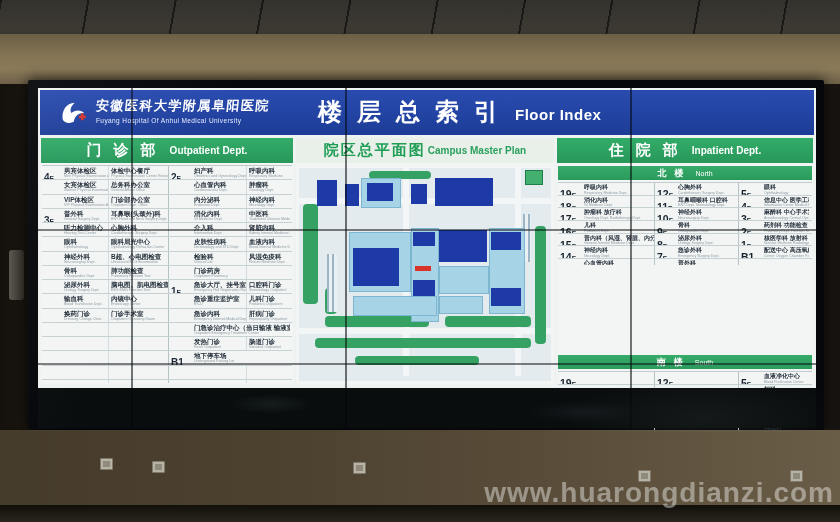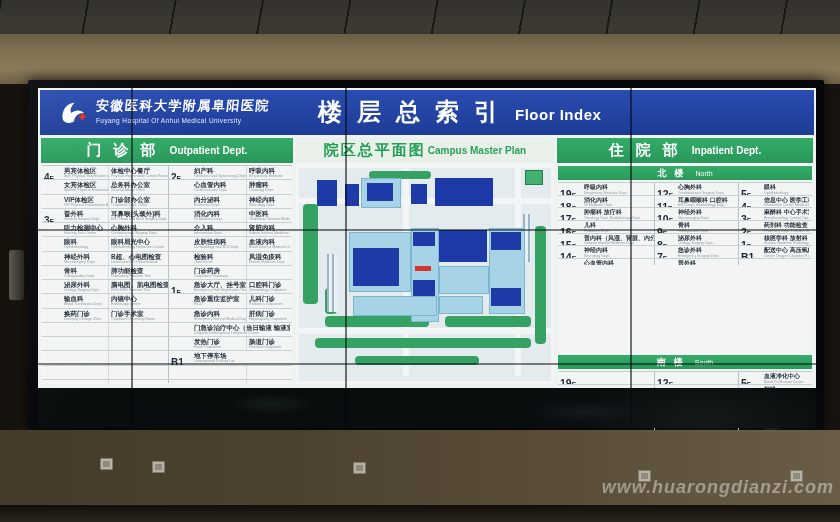--- a/index.html
+++ b/index.html
@@ -16,21 +16,21 @@
   .wall-mid{position:absolute;left:0;top:84px;width:840px;height:350px;
     background:linear-gradient(90deg,#14110c 0%,#221d15 8%,#2a241a 50%,#241f16 92%,#171310 100%);}
   .wall-bracket{position:absolute;left:9px;top:250px;width:15px;height:50px;border-radius:3px;
     background:linear-gradient(90deg,#6e6a60,#3c3831);opacity:.8;}
   .wall-low{position:absolute;left:0;top:430px;width:840px;height:76px;
     background:linear-gradient(90deg,#453b2a 0%,#4d4230 35%,#5b4f3b 70%,#6a5d47 100%);}
   .socket{position:absolute;width:11px;height:10px;background:#b6b2a4;border:1px solid #807a6c;border-radius:1px;}
   .socket:after{content:"";position:absolute;left:2px;top:2px;right:2px;bottom:2px;background:#8f8a7c;}
   .floor-strip{position:absolute;left:0;top:505px;width:840px;height:17px;
     background:linear-gradient(180deg,#110f0b,#2b261e);}
-  .watermark{position:absolute;right:6px;top:477px;font-size:18px;font-weight:bold;font-style:italic;
+  .watermark{position:absolute;right:6px;top:477px;font-size:28px;font-weight:bold;
     letter-spacing:1px;color:rgba(240,240,238,.45);z-index:60;}
 
   
   .screen{position:absolute;left:28px;top:80px;width:796px;height:352px;background:#05070a;
     border-radius:2px;box-shadow:0 0 14px rgba(0,0,0,.8);}
   .screen-bottom{position:absolute;left:10px;right:8px;top:308px;bottom:4px;background:#0a0d0e;
     background-image:radial-gradient(60px 14px at 30% 40%, rgba(120,170,150,.10), transparent 70%),
                      radial-gradient(80px 16px at 70% 60%, rgba(140,160,190,.08), transparent 70%);}
   .seam-v{position:absolute;top:84px;height:346px;width:2px;background:rgba(4,6,10,.55);z-index:30;}
   .seam-h{position:absolute;left:30px;width:792px;height:2px;background:rgba(4,6,10,.5);z-index:30;}

